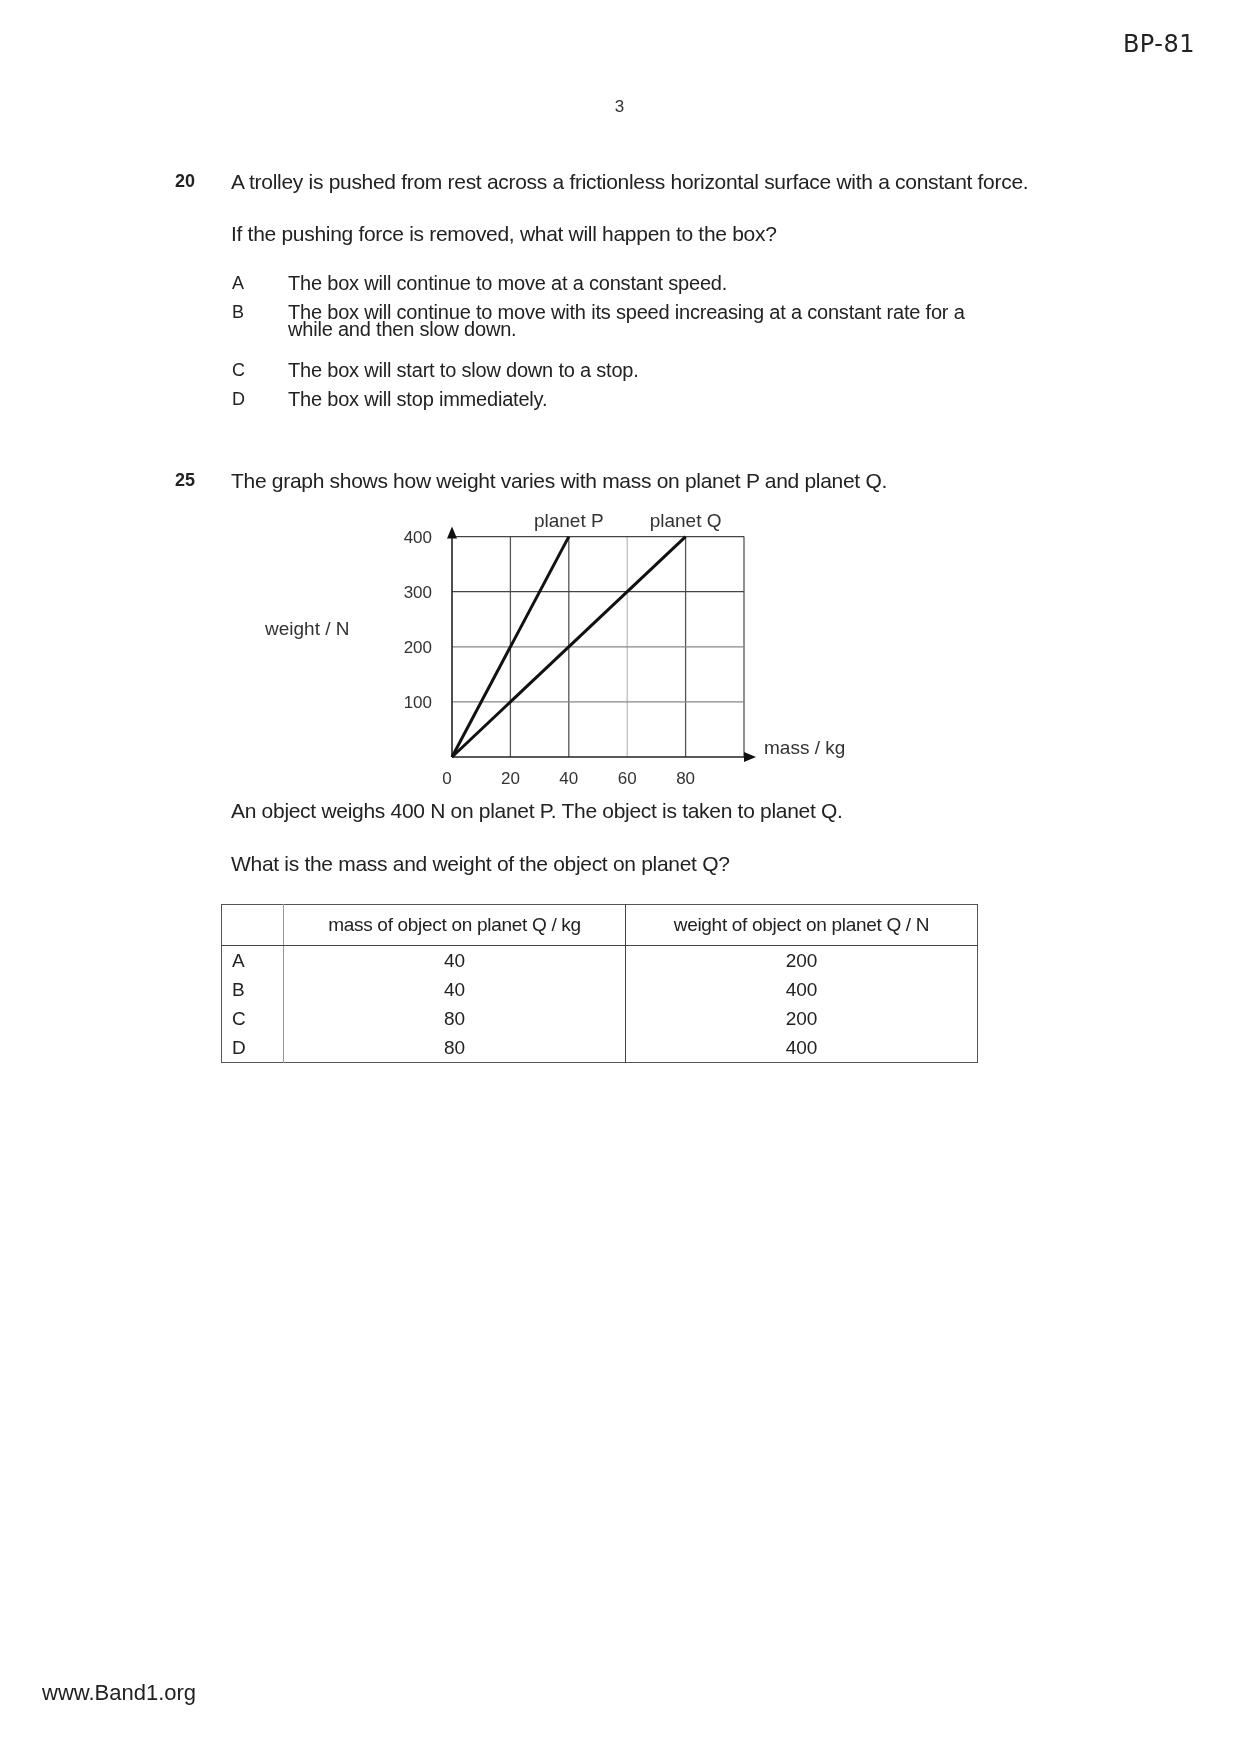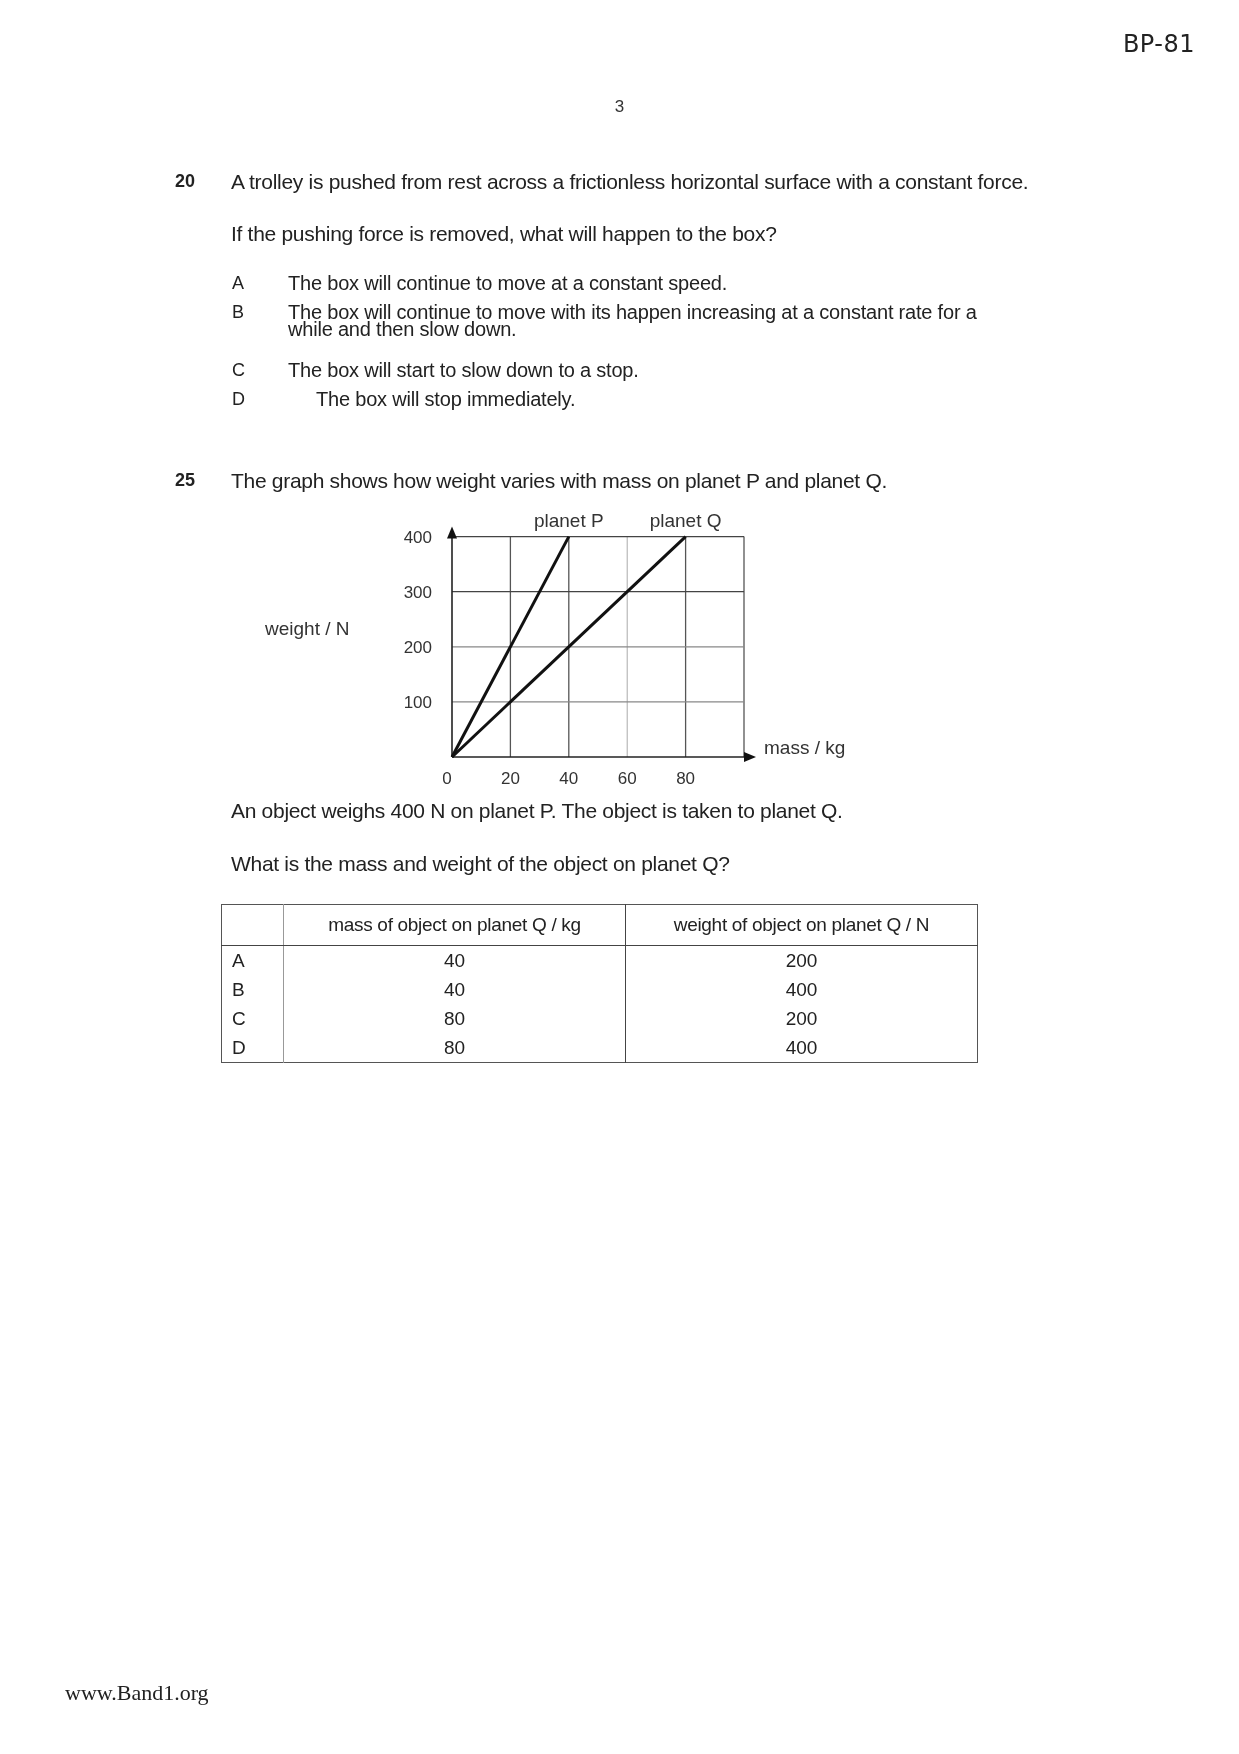--- a/index.html
+++ b/index.html
@@ -15,49 +15,49 @@
   svg text { font-family: "Liberation Sans", sans-serif; fill: #333; }
   table.answers { position: absolute; left: 221px; top: 904px; border-collapse: collapse; font-size: 19px; color: #222; }
   table.answers td, table.answers th { font-weight: normal; padding: 0; }
   table.answers th { height: 40px; border-bottom: 1.5px solid #444; text-align: center; letter-spacing: -0.3px; }
   table.answers td { height: 29px; text-align: center; }
   table.answers .col-letter { width: 62px; text-align: left; padding-left: 10px; box-sizing: border-box; border-right: 1px solid #999; }
   table.answers .col-mass { width: 341px; border-right: 1.5px solid #444; }
   table.answers .col-weight { width: 351px; }
   table.answers { border: 1.5px solid #555; }
   .footer-org { left: 0; width: 1239px; text-align: center; top: 1644px; font-size: 16px; color: #333; line-height: 19px; }
-  .site { left: 65px; top: 1680px; font-family: Liberation Serif, serif; font-size: 22px; color: #222; }
+  .site { left: 42px; top: 1680px; font-family: Liberation Sans, sans-serif; font-size: 22px; color: #222; }
 </style>
 </head>
 <body>
 
 <div class="abs doc-code">BP-81</div>
 <div class="abs page-num">3</div>
 
 <div>
   <div class="abs qnum" style="left:175px; top:171px;">20</div>
   <div class="abs qtext" style="left:231px; top:170px;">A trolley is pushed from rest across a frictionless horizontal surface with a constant force.</div>
   <div class="abs qtext" style="left:231px; top:222px;">If the pushing force is removed, what will happen to the box?</div>
 
   <div>
     <div class="abs opt-letter" style="left:232px; top:273px;">A</div>
     <div class="abs opt-text" style="left:288px; top:272px;">The box will continue to move at a constant speed.</div>
   </div>
   <div>
     <div class="abs opt-letter" style="left:232px; top:302px;">B</div>
-    <div class="abs opt-text" style="left:288px; top:301px;">The box will continue to move with its happen increasing at a constant rate for a</div>
+    <div class="abs opt-text" style="left:288px; top:301px;">The box will continue to move with its speed increasing at a constant rate for a</div>
     <div class="abs opt-text" style="left:288px; top:318px;">while and then slow down.</div>
   </div>
   <div>
     <div class="abs opt-letter" style="left:232px; top:360px;">C</div>
     <div class="abs opt-text" style="left:288px; top:359px;">The box will start to slow down to a stop.</div>
   </div>
   <div>
     <div class="abs opt-letter" style="left:232px; top:389px;">D</div>
-    <div class="abs opt-text" style="left:288px; top:388px;margin-left:28px;">The box will stop immediately.</div>
+    <div class="abs opt-text" style="left:288px; top:388px;">The box will stop immediately.</div>
   </div>
 </div>
 
 <div>
   <div class="abs qnum" style="left:175px; top:470px;">25</div>
   <div class="abs qtext" style="left:231px; top:469px;">The graph shows how weight varies with mass on planet P and planet Q.</div>
 
   <svg class="abs" id="chart" style="left:0; top:0;" width="1239" height="800">
     <g id="grid-layer">
         <line x1="510.4" y1="536.6" x2="510.4" y2="757" stroke="#555" stroke-width="1.3"></line>

